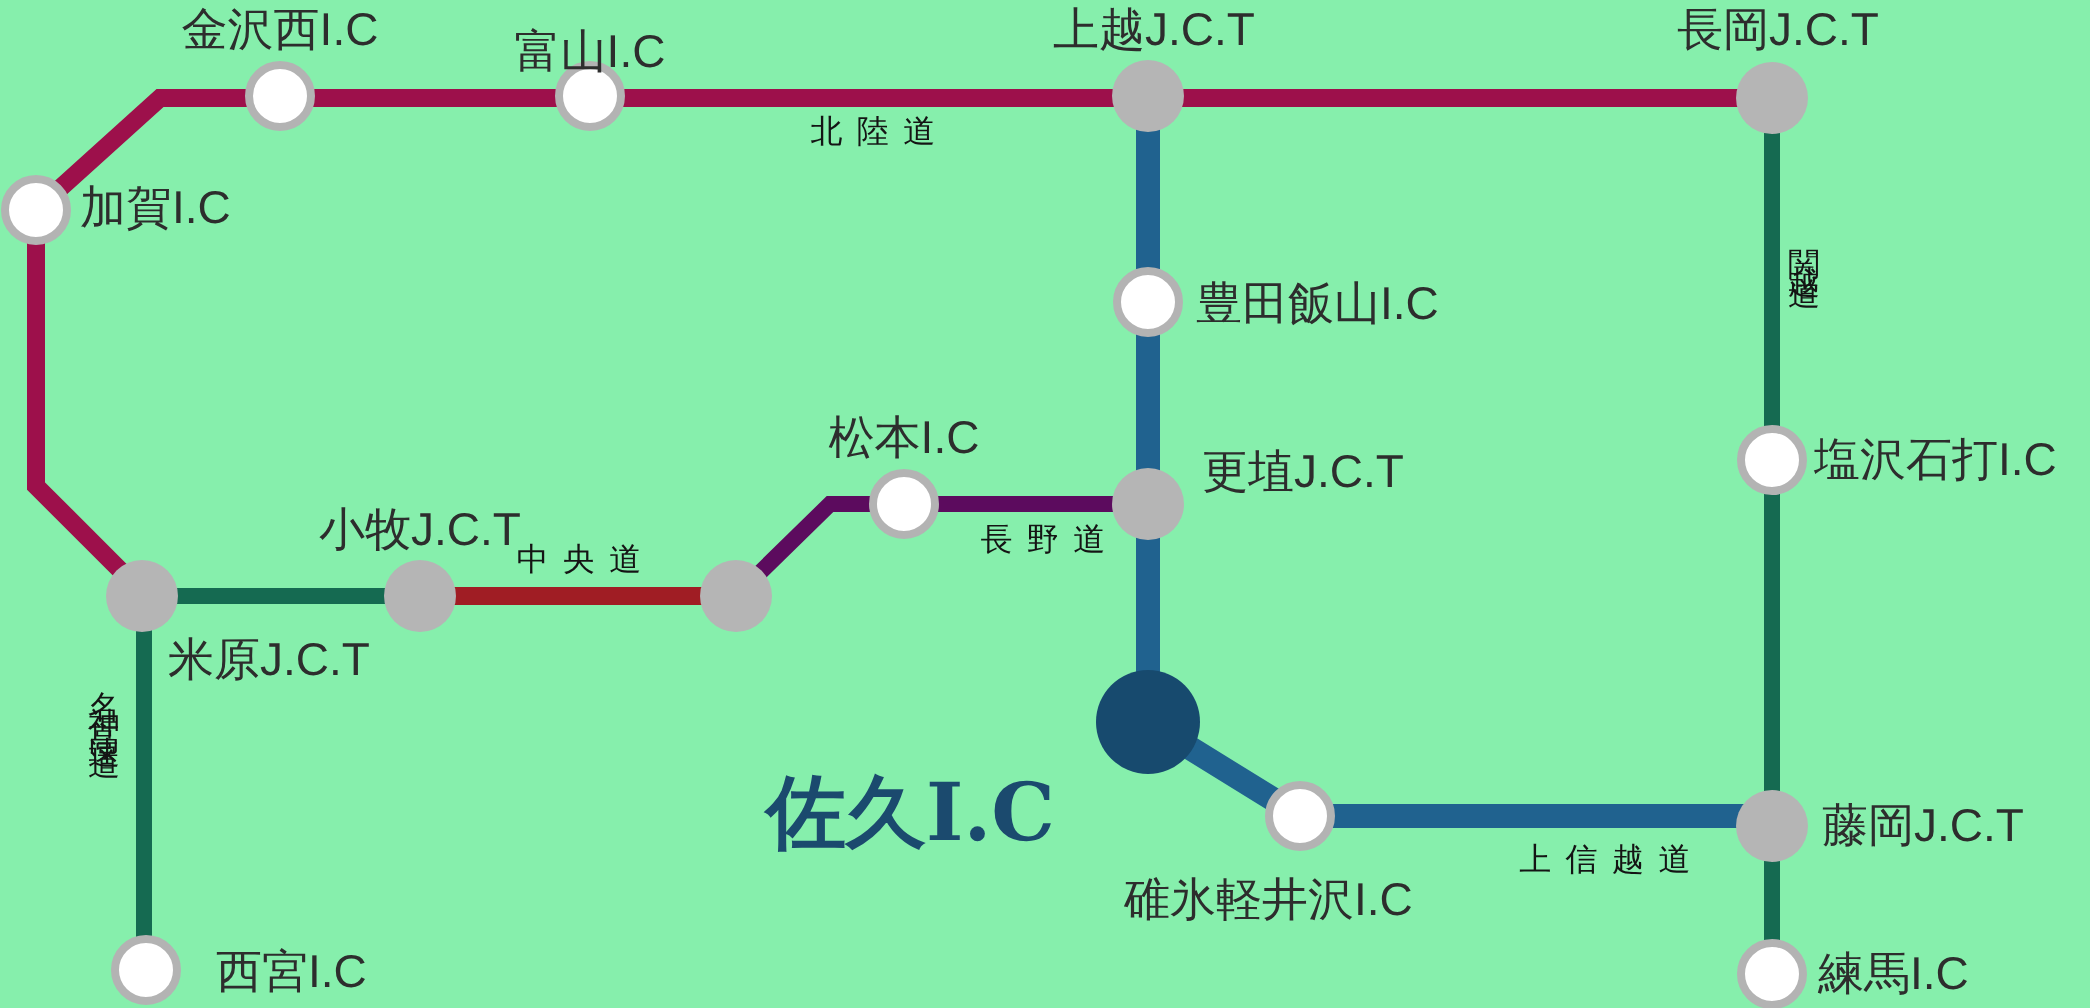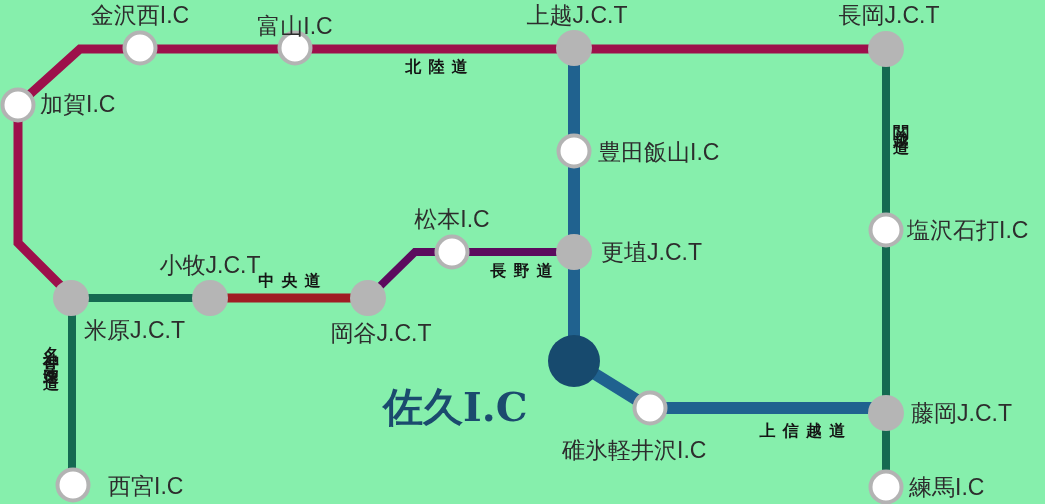--- a/index.html
+++ b/index.html
@@ -12,21 +12,21 @@
   .node-white{width:35px;height:35px;background:#ffffff;border:4px solid #b3b3b3;}
   .node-gray{width:36px;height:36px;background:#b5b5b5;}
   .node-dest{width:52px;height:52px;background:#174a6e;}
   .st-label{
     position:absolute;font-size:23px;font-weight:500;color:#2d2d2d;
     white-space:nowrap;line-height:1;
   }
   .ctr{transform:translate(-50%,-50%);}
   .vctr{transform:translateY(-50%);}
   .road-label{
-    position:absolute;font-size:16px;font-weight:700;color:#141414;
+    position:absolute;font-size:16px;font-weight:400;color:#141414;
     letter-spacing:0.45em;white-space:nowrap;line-height:1;
   }
   .road-label.vert{
     writing-mode:vertical-rl;text-orientation:upright;
     letter-spacing:0.45em;transform:translateX(-50%);
   }
   .dest-label{
     position:absolute;font-family:"DejaVu Serif","Liberation Serif",serif;
     font-size:40px;font-weight:600;color:#1b4a6e;white-space:nowrap;line-height:1;
     transform:translateY(-50%);
@@ -65,24 +65,23 @@
   <div class="node node-white" style="left:886px;top:487px;"></div>
 
   <div class="st-label ctr" style="left:140px;top:15px;">金沢西I.C</div>
   <div class="st-label ctr" style="left:295px;top:15px;margin-top:11px;">富山I.C</div>
   <div class="st-label ctr" style="left:577px;top:15px;">上越J.C.T</div>
   <div class="st-label ctr" style="left:889px;top:15px;">長岡J.C.T</div>
   <div class="st-label vctr" style="left:40px;top:104px;text-align:center;">加賀I.C</div>
   <div class="st-label vctr" style="left:598px;top:152px;">豊田飯山I.C</div>
   <div class="st-label vctr" style="left:907px;top:230px;">塩沢石打I.C</div>
   <div class="st-label ctr" style="left:452px;top:219px;">松本I.C</div>
-  <div class="st-label vctr" style="left:601px;top:252px;text-align:right;">更埴J.C.T</div>
+  <div class="st-label vctr" style="left:601px;top:236px;text-align:right;">更埴J.C.T</div>
   <div class="st-label ctr" style="left:210px;top:265px;">小牧J.C.T</div>
   <div class="st-label vctr" style="left:84px;top:330px;">米原J.C.T</div>
-  <div class="st-label ctr" style="left:381px;top:333px;">岡谷J.C.T</div>
   <div class="st-label vctr" style="left:562px;top:450px;">碓氷軽井沢I.C</div>
   <div class="st-label vctr" style="left:911px;top:413px;">藤岡J.C.T</div>
   <div class="st-label vctr" style="left:108px;top:486px;">西宮I.C</div>
   <div class="st-label vctr" style="left:909px;top:487px;">練馬I.C</div>
 
   <div class="dest-label" style="left:383px;top:407px;">佐久I.C</div>
 
   <div class="road-label ctr" style="left:440px;top:67px;">北陸道</div>
   <div class="road-label vert" style="left:901px;top:112px;">関越道</div>
   <div class="road-label ctr" style="left:293px;top:281px;">中央道</div>

